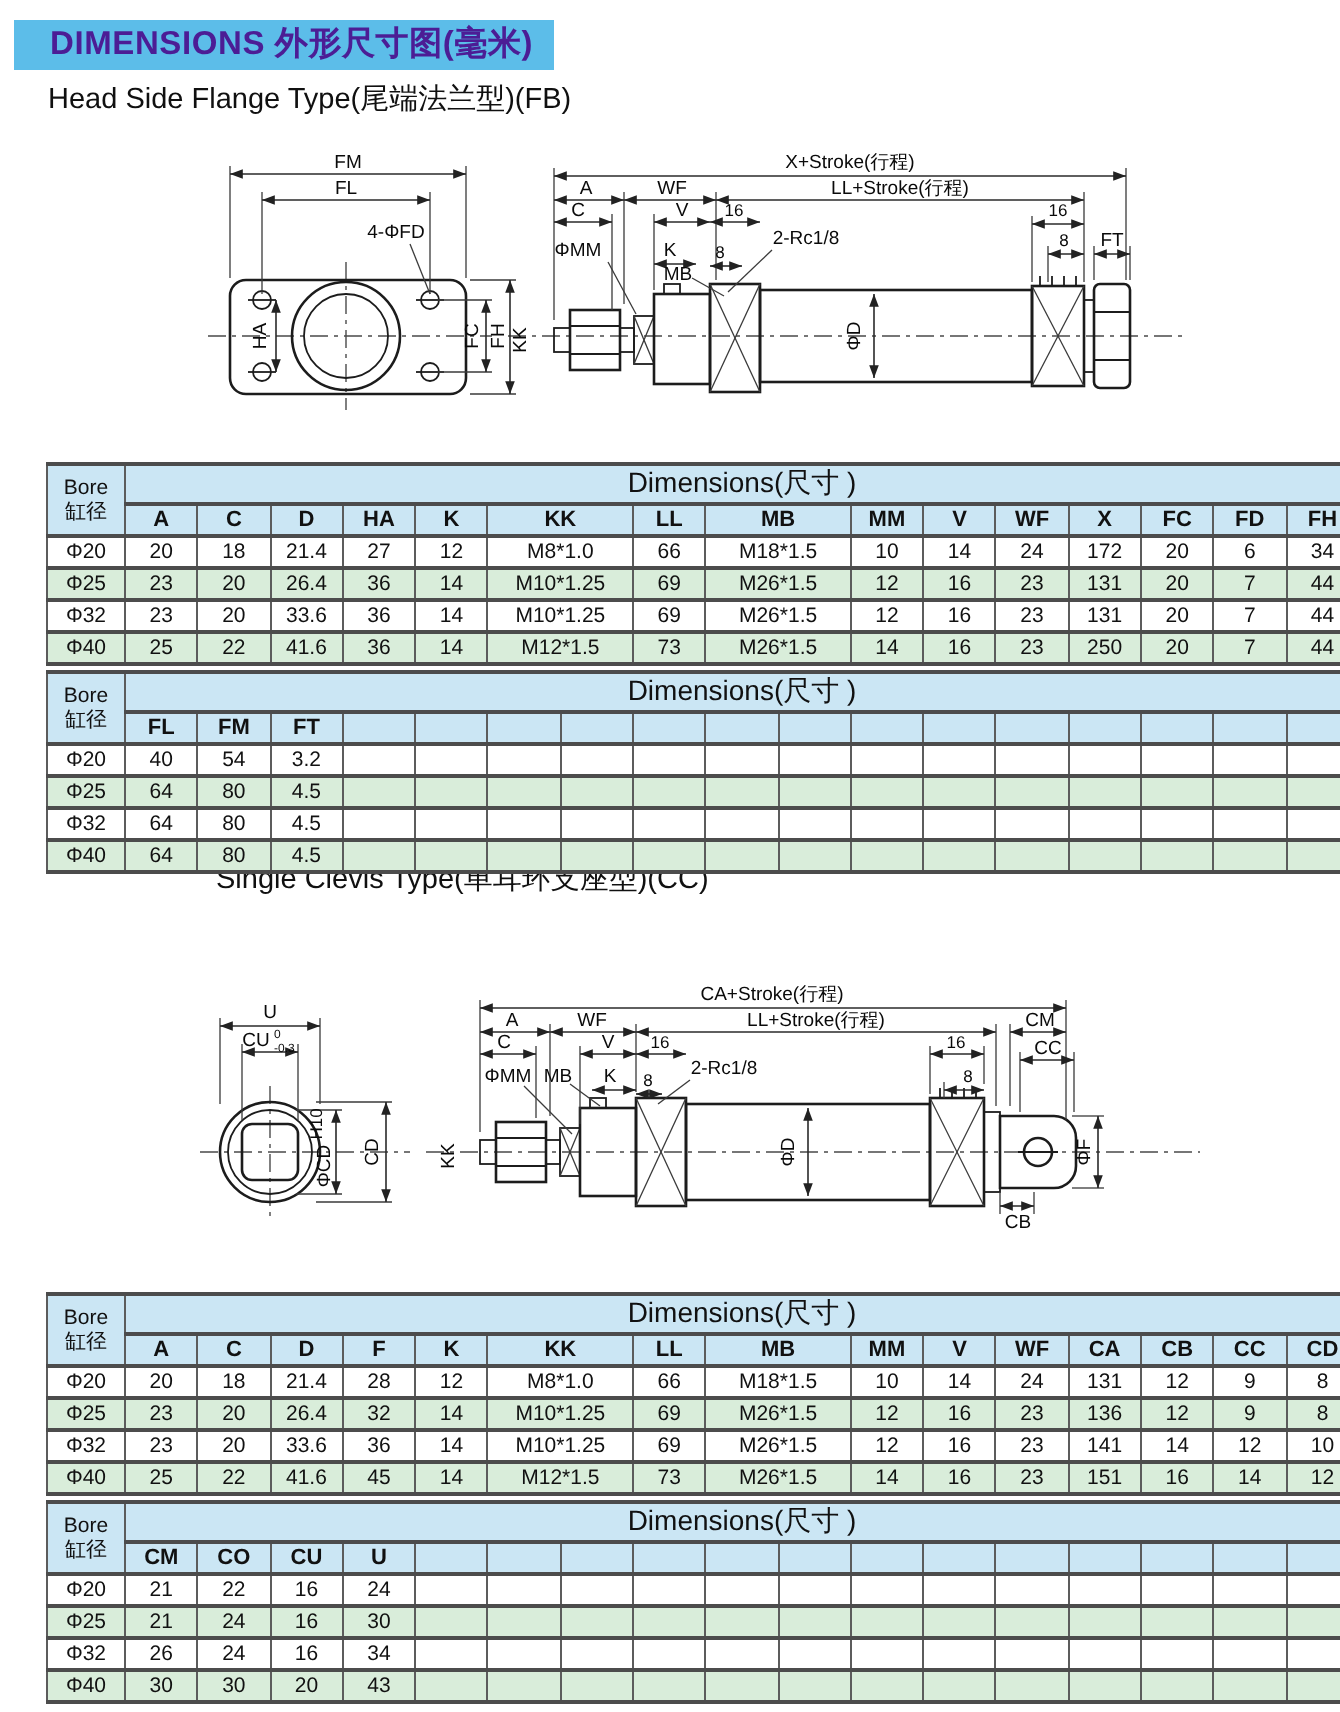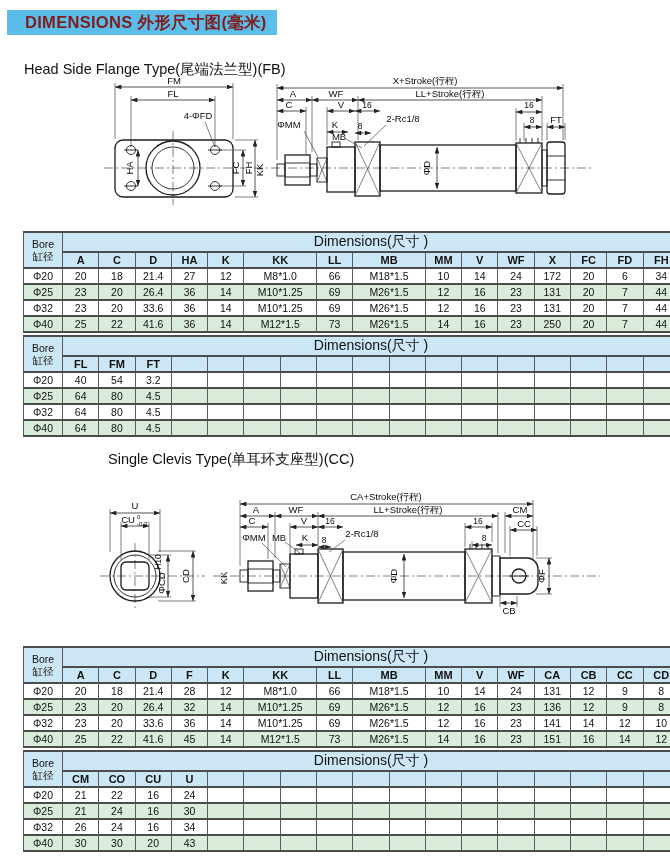--- a/index.html
+++ b/index.html
@@ -1,23 +1,23 @@
 <!DOCTYPE html>
 <html><head>
 <meta charset="utf-8">
 <style>
   html,body{margin:0;padding:0;background:#fff}
   body{width:670px;height:856px;position:relative;overflow:hidden;
        font-family:"Liberation Sans","DejaVu Sans",sans-serif;color:#111}
   .title-bar{position:absolute;left:7px;top:10px;width:270px;height:25px;
        background:#5cbde9;font-size:16.5px;font-weight:bold;line-height:25px;
-       padding-left:18px;box-sizing:border-box;letter-spacing:.3px;color:#7f1d1d}
+       padding-left:18px;box-sizing:border-box;letter-spacing:.3px;color:#4c1d95}
   .sec-title{position:absolute;font-size:14.5px;color:#101010;white-space:nowrap}
-  #sec1{left:24px;top:60px}
-  #sec2{left:108px;top:450px}
+  #sec1{left:24px;top:40px}
+  #sec2{left:108px;top:430px}
   svg{position:absolute;left:0}
   #fb-svg{top:68px}
   #cc-svg{top:478px}
   svg text{font-family:"Liberation Sans","DejaVu Sans",sans-serif;font-size:9.5px;fill:#0a0a0a}
   svg text.s{font-size:8.5px}
   svg text.t{font-size:6px}
   .p{fill:none;stroke:#1c1c1c;stroke-width:1.3}
   .pt{fill:none;stroke:#1c1c1c;stroke-width:.9}
   .d{stroke:#2a2a2a;stroke-width:.8;fill:none}
   .e{stroke:#3a3a3a;stroke-width:.65;fill:none}

